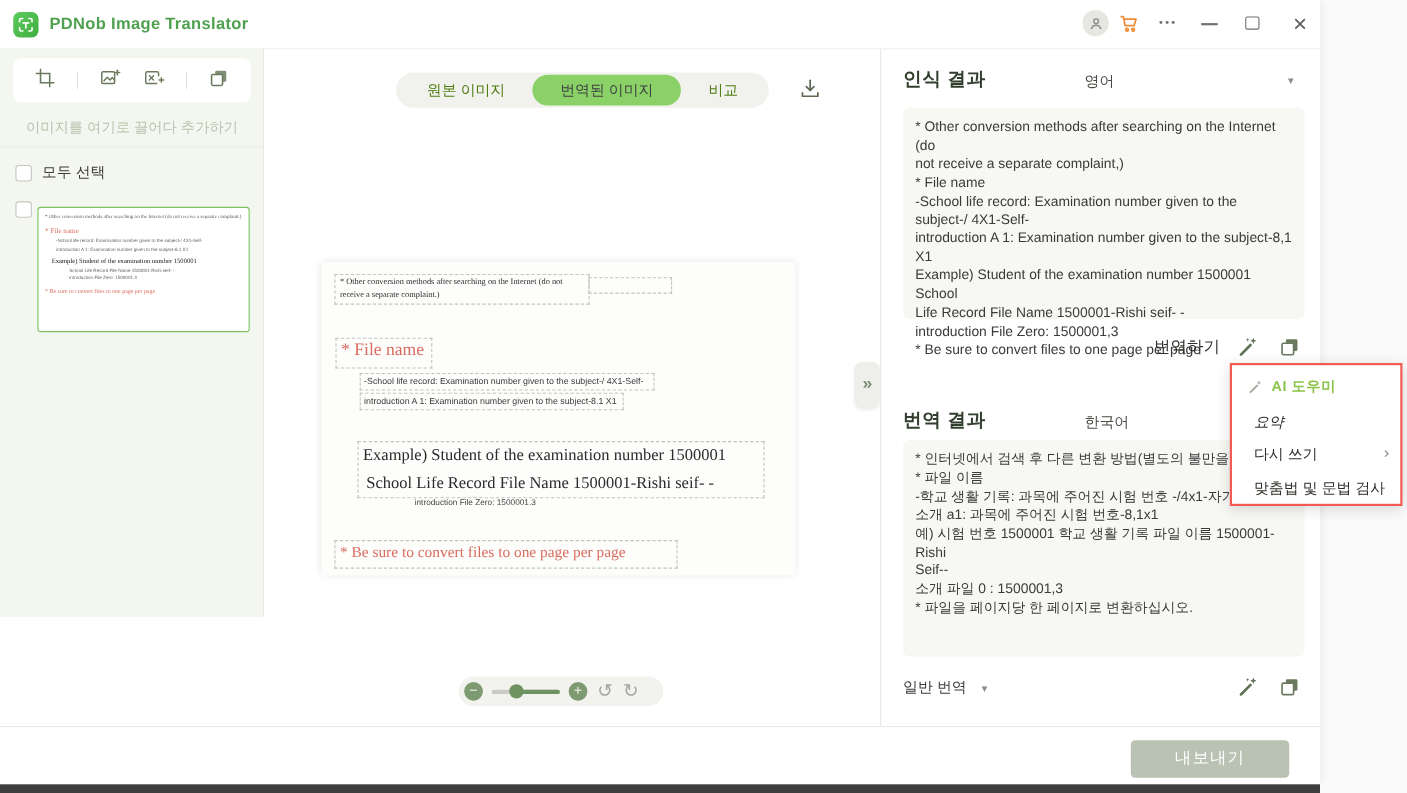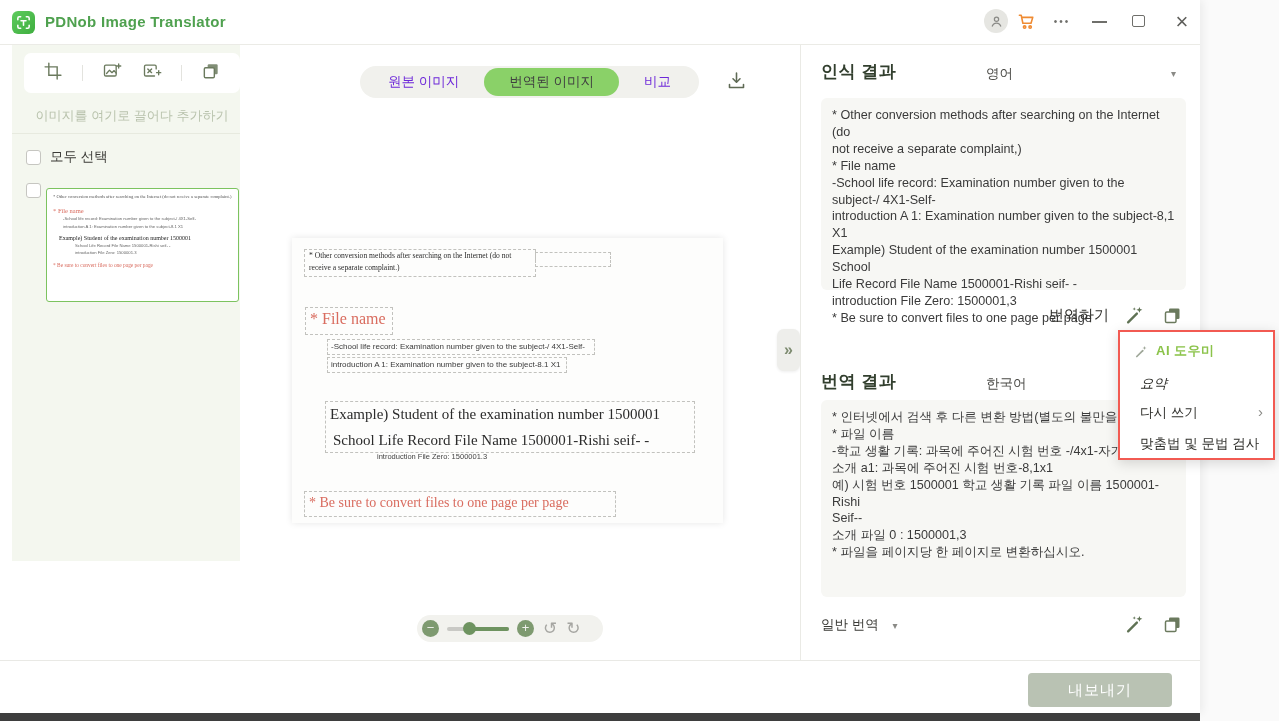--- a/index.html
+++ b/index.html
@@ -24,21 +24,21 @@
               display:flex; align-items:center; justify-content:center; }
   .more-btn { position:absolute; left:1048px; top:12px; width:28px; height:20px; text-align:center;
               font-size:10px; letter-spacing:2px; color:#6f6f6b; line-height:20px; }
   .min-btn { position:absolute; left:1092px; top:21px; width:15px; height:2px; background:#6f6f6b; }
   .max-btn { position:absolute; left:1132px; top:15px; width:13px; height:12px;
              border:1.6px solid #6f6f6b; border-radius:2px; }
   .close-btn { position:absolute; left:1170px; top:8px; width:24px; height:28px; text-align:center;
                font-size:22px; font-weight:300; color:#5f5f5b; line-height:27px; }
 
   
-  .sidebar { position:absolute; left:12px; top:45px; width:240px; height:516px;
+  .sidebar { position:absolute; left:0; top:45px; width:240px; height:516px;
              background:#f4f7ef; border-right:1px solid #e9e9e4; }
   .toolbar-card { position:absolute; left:12px; top:8px; width:216px; height:40px;
                   background:#fff; border-radius:7px; display:flex; align-items:center;
                   justify-content:space-evenly; }
   .tb-divider { width:1px; height:16px; background:#e3e3de; }
   .drop-hint { position:absolute; left:0; top:62px; width:240px; text-align:center;
                font-size:13px; color:#b9c3ad; }
   .sidebar-divider { position:absolute; left:0; top:88px; width:240px; height:1px; background:#e7eadf; }
   .checkbox { width:15px; height:15px; background:#fff; border:1px solid #c6c6c1; border-radius:3px; }
   .select-all-row { position:absolute; left:14px; top:103px; display:flex; align-items:center; gap:9px; }
@@ -51,21 +51,21 @@
   .thumb-card .t-red-big { font-size:6.5px; color:#d96c5f; margin-top:6px; font-family:"Liberation Serif","DejaVu Serif",serif; }
   .thumb-card .t-sub { font-size:4.2px; color:#666; margin-left:10px; margin-top:2.5px; }
   .thumb-card .t-example { font-size:6px; color:#222; margin-top:6px; margin-left:6px; font-family:"Liberation Serif","DejaVu Serif",serif; }
   .thumb-card .t-sub2 { font-size:4.2px; color:#666; margin-left:22px; margin-top:2px; }
   .thumb-card .t-red-warn { font-size:5.4px; color:#d96c5f; margin-top:7px; font-family:"Liberation Serif","DejaVu Serif",serif; }
 
   
   .canvas { position:absolute; left:240px; top:45px; width:560px; height:615px; background:#fff; }
   .tabbar { position:absolute; left:120px; top:21px; height:32px; background:#f1f1ed;
             border-radius:17px; display:flex; align-items:center; padding:3px; }
-  .tab { font-size:13.5px; color:#6d28d9; padding:5px 25px; border-radius:14px; white-space:nowrap; }
+  .tab { font-size:13.5px; color:#4d7c0f; padding:5px 25px; border-radius:14px; white-space:nowrap; }
   .tab.active { background:#8ad168; color:#404040; }
   .download-btn { position:absolute; left:482px; top:21px; width:28px; height:28px;
                   display:flex; align-items:center; justify-content:center; }
 
   .doc { position:absolute; left:52px; top:193px; width:431px; height:285px; background:#fdfdfc;
          box-shadow:0 0 7px rgba(0,0,0,.10); }
   .doc .dashed { position:absolute; border:1px dashed #c2c2be; }
   .doc-serif { font-family:"Liberation Serif","DejaVu Serif",serif; position:absolute; color:#2b2b2b; }
   .doc-sans { position:absolute; color:#3a3a3a; }
 

